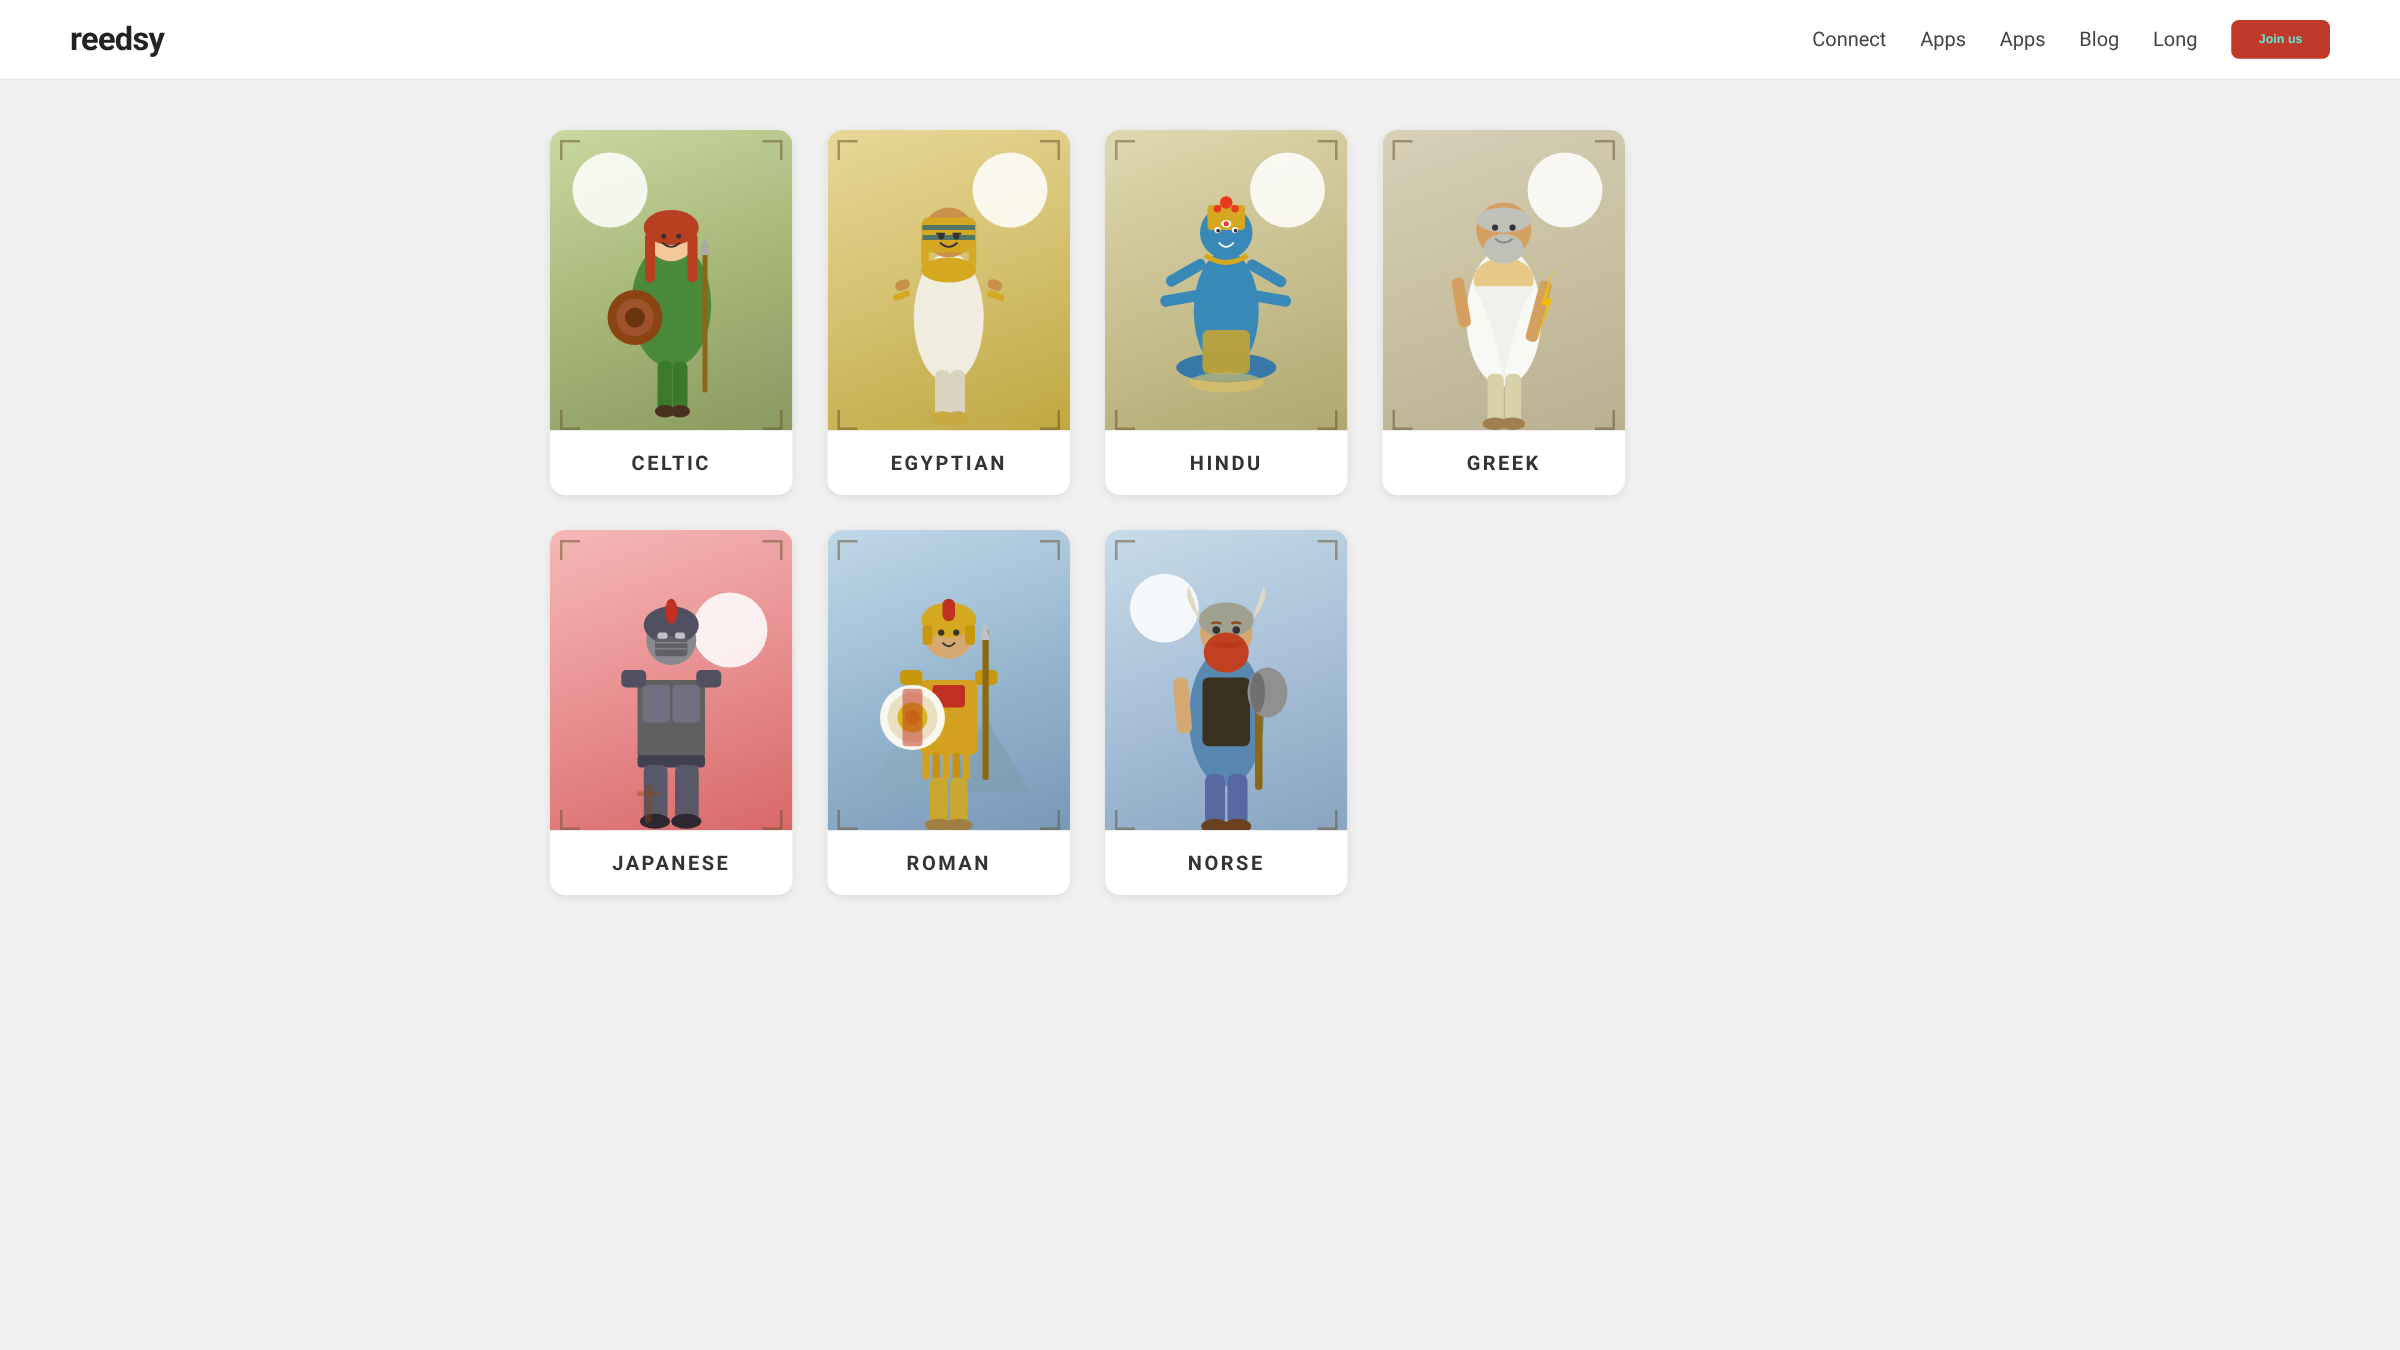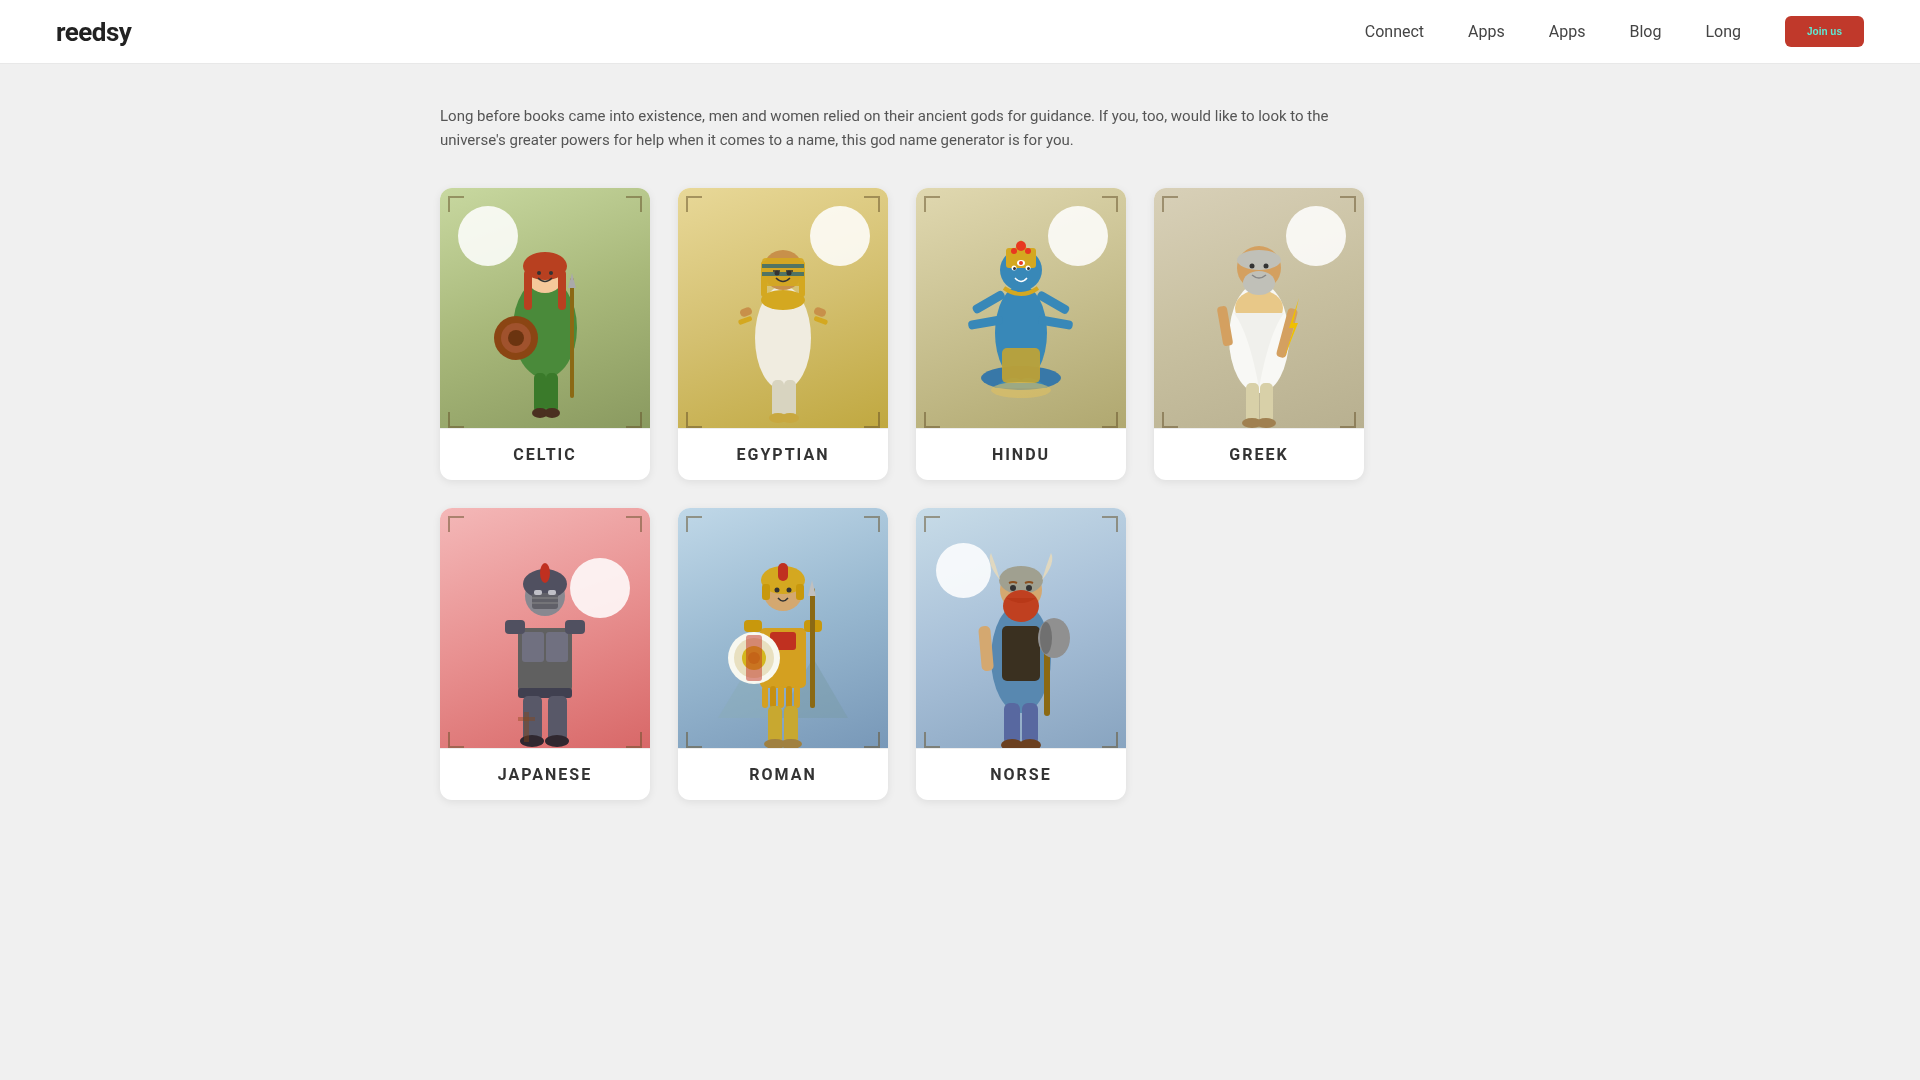--- a/index.html
+++ b/index.html
@@ -26,21 +26,21 @@
     }
     .navbar-logo {
       font-size: 26px;
       font-weight: 700;
       color: #222;
       letter-spacing: -0.5px;
     }
     .navbar-links {
       display: flex;
       align-items: center;
-      gap: 44px;
+      gap: 27px;
     }
     .navbar-link {
       font-size: 16px;
       color: #444;
       text-decoration: none;
       cursor: pointer;
     }
     .btn-join {
       background-color: #c0392b;
       color: #5eead4;
@@ -79,21 +79,21 @@
     .cards-row {
       display: flex;
       gap: 28px;
       margin-bottom: 28px;
     }
 
     .god-card {
       background: #fff;
       border-radius: 12px;
       overflow: hidden;
-      width: 210px;
+      width: 194px;
       box-shadow: 0 2px 8px rgba(0,0,0,0.08);
       cursor: pointer;
       flex-shrink: 0;
     }
 
     .card-image {
       width: 100%;
       height: 240px;
       display: flex;
       align-items: center;
@@ -168,21 +168,20 @@
     <a class="navbar-link">Connect</a>
     <a class="navbar-link">Apps</a>
     <a class="navbar-link">Apps</a>
     <a class="navbar-link">Blog</a>
     <a class="navbar-link">Long</a>
     <button class="btn-join">Join us</button>
   </div>
 </nav>
 
 <div class="main-content">
-  <p class="page-description">Long before books came into existence, men and women relied on their ancient gods for guidance. If you, too, would like to look to the universe's greater powers for help when it comes to a name, this god name generator is for you.</p>
 
   <div class="cards-row">
 
     <div class="god-card">
       <div class="card-image bg-celtic">
         <div class="card-corner tl"></div>
         <div class="card-corner tr"></div>
         <div class="card-corner bl"></div>
         <div class="card-corner br"></div>
 

